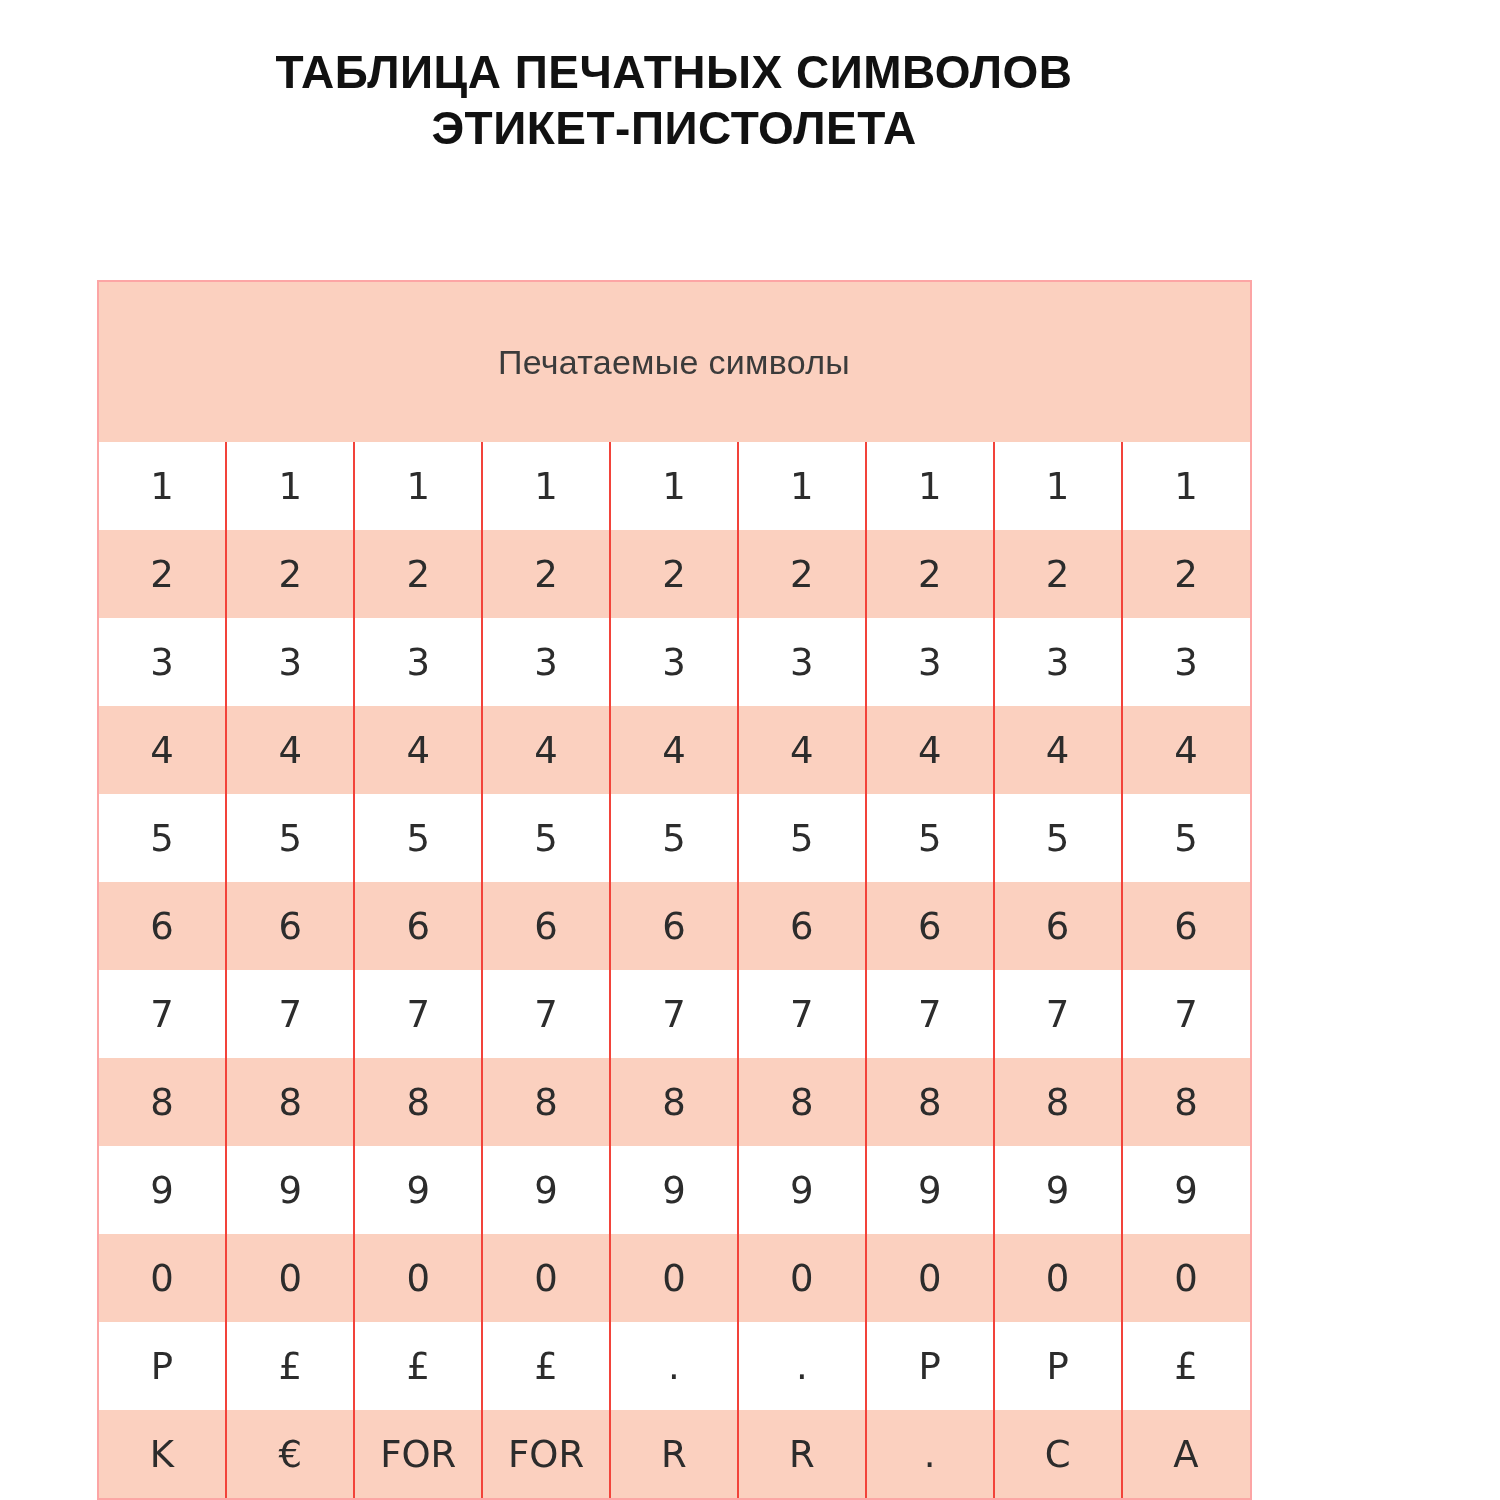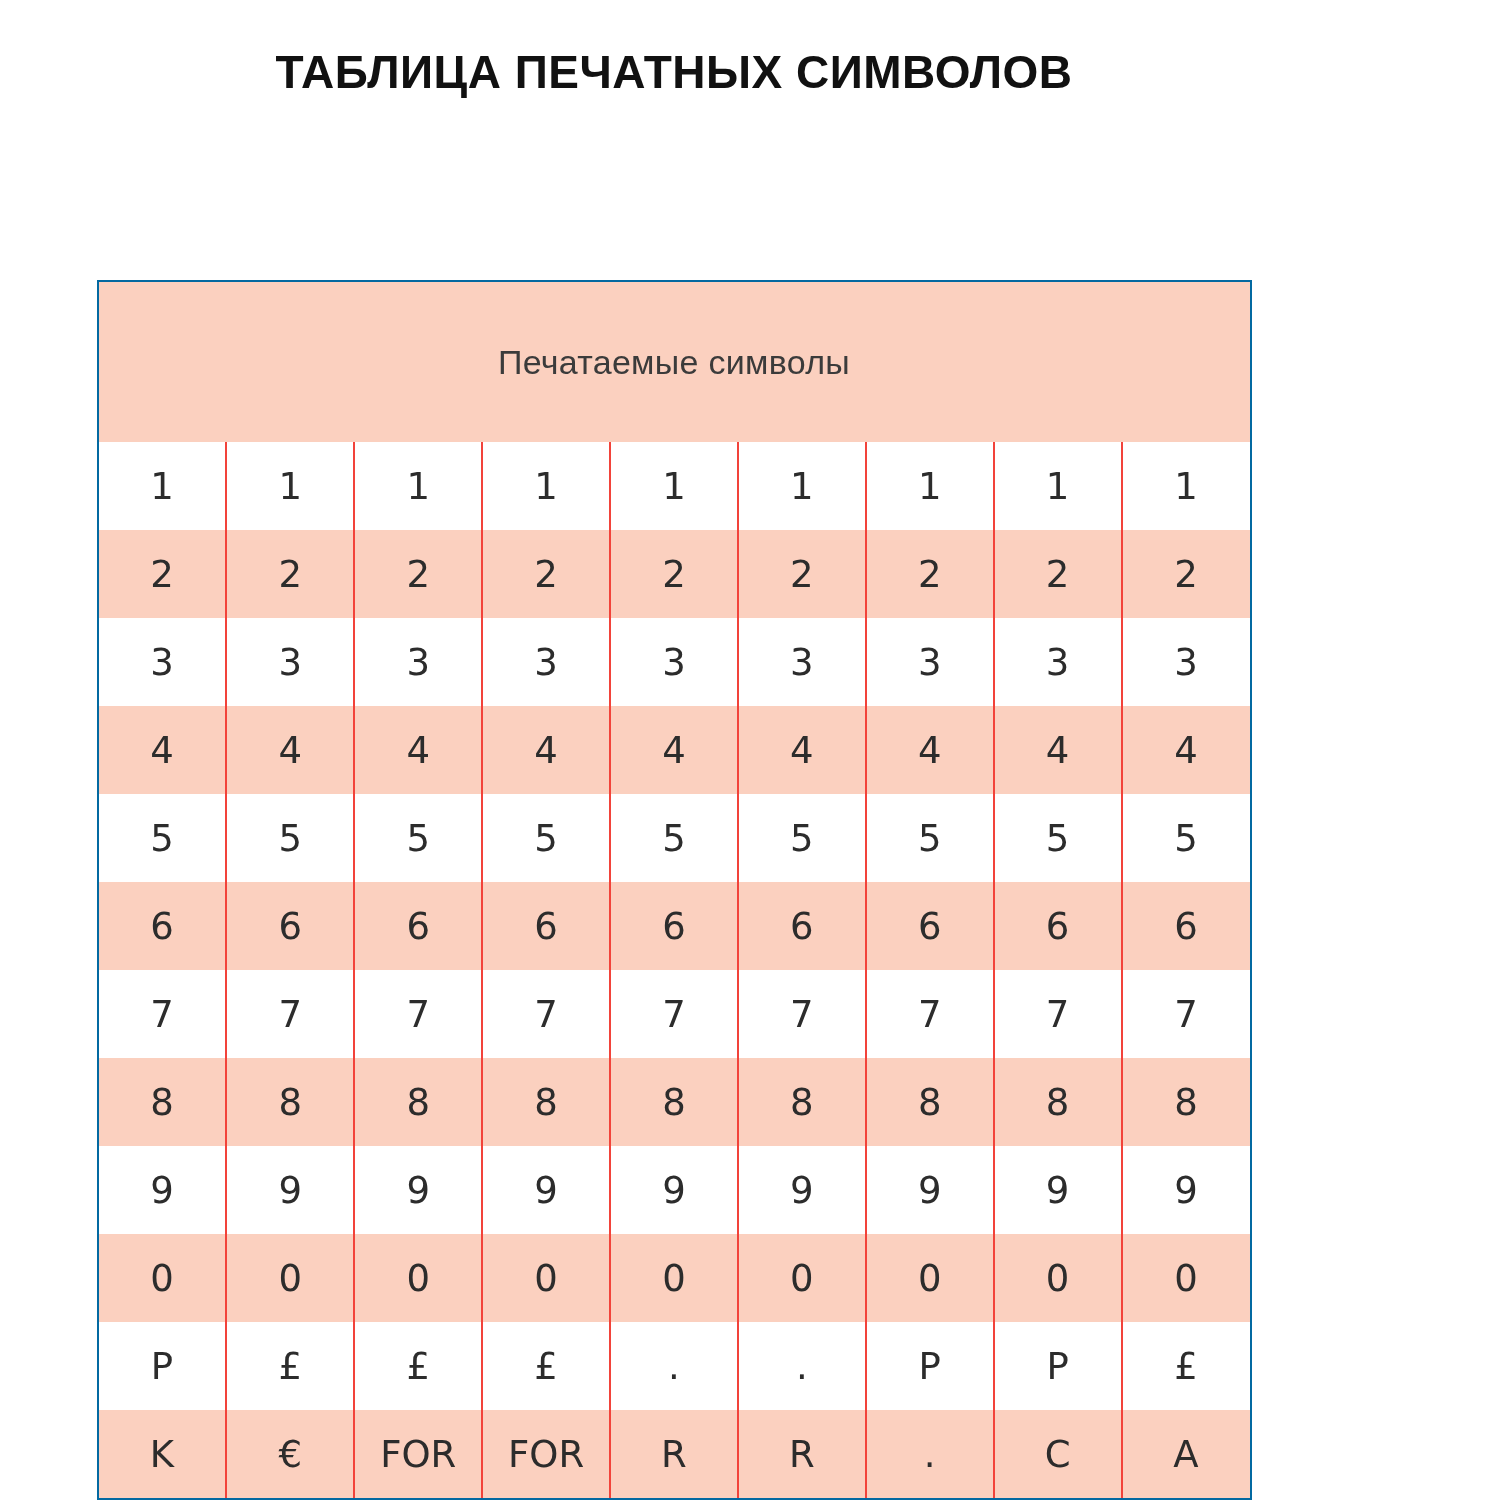--- a/index.html
+++ b/index.html
@@ -33,21 +33,21 @@
     letter-spacing: 0.5px;
     color: #111111;
     text-transform: uppercase;
   }
   .title .line2 {
     display: block;
   }
   .table-wrap {
     margin-top: 44px;
     width: 1155px;
-    border: 2px solid #0369a1;
+    border: 2px solid #fca5a5;
     box-sizing: border-box;
     background: #84cc16;
   }
   table.chars {
     border-collapse: collapse;
     width: 100%;
     table-layout: fixed;
   }
   table.chars td {
     padding: 0;
@@ -85,20 +85,21 @@
     font-size: 31px;
   }
 </style>
 </head>
 <body>
 
 <div class="page">
 
   <div class="title">
     <span>ТАБЛИЦА ПЕЧАТНЫХ СИМВОЛОВ</span>
+    <span class="line2">ЭТИКЕТ-ПИСТОЛЕТА</span>
   </div>
 
   <div class="table-wrap">
     <table class="chars">
       <tbody>
         <tr>
           <td class="header-cell" colspan="9">Печатаемые символы</td>
         </tr>
       <tr class="data-row row-white">
             <td>1</td>

